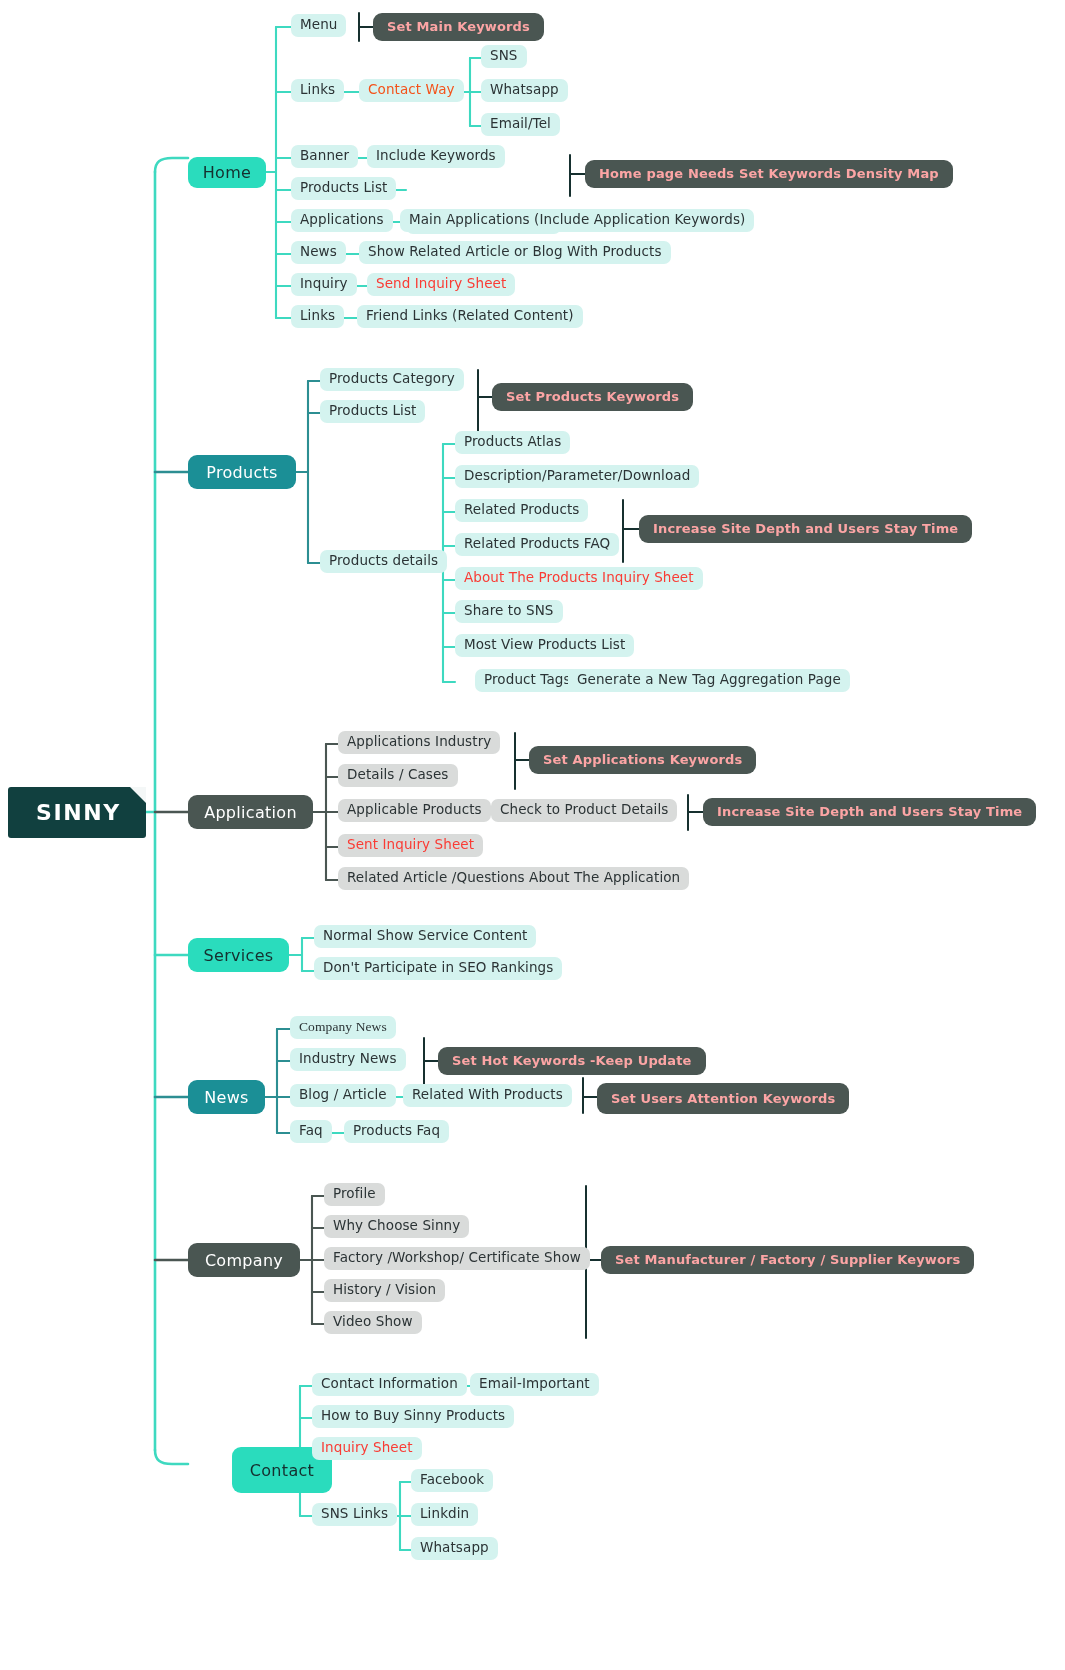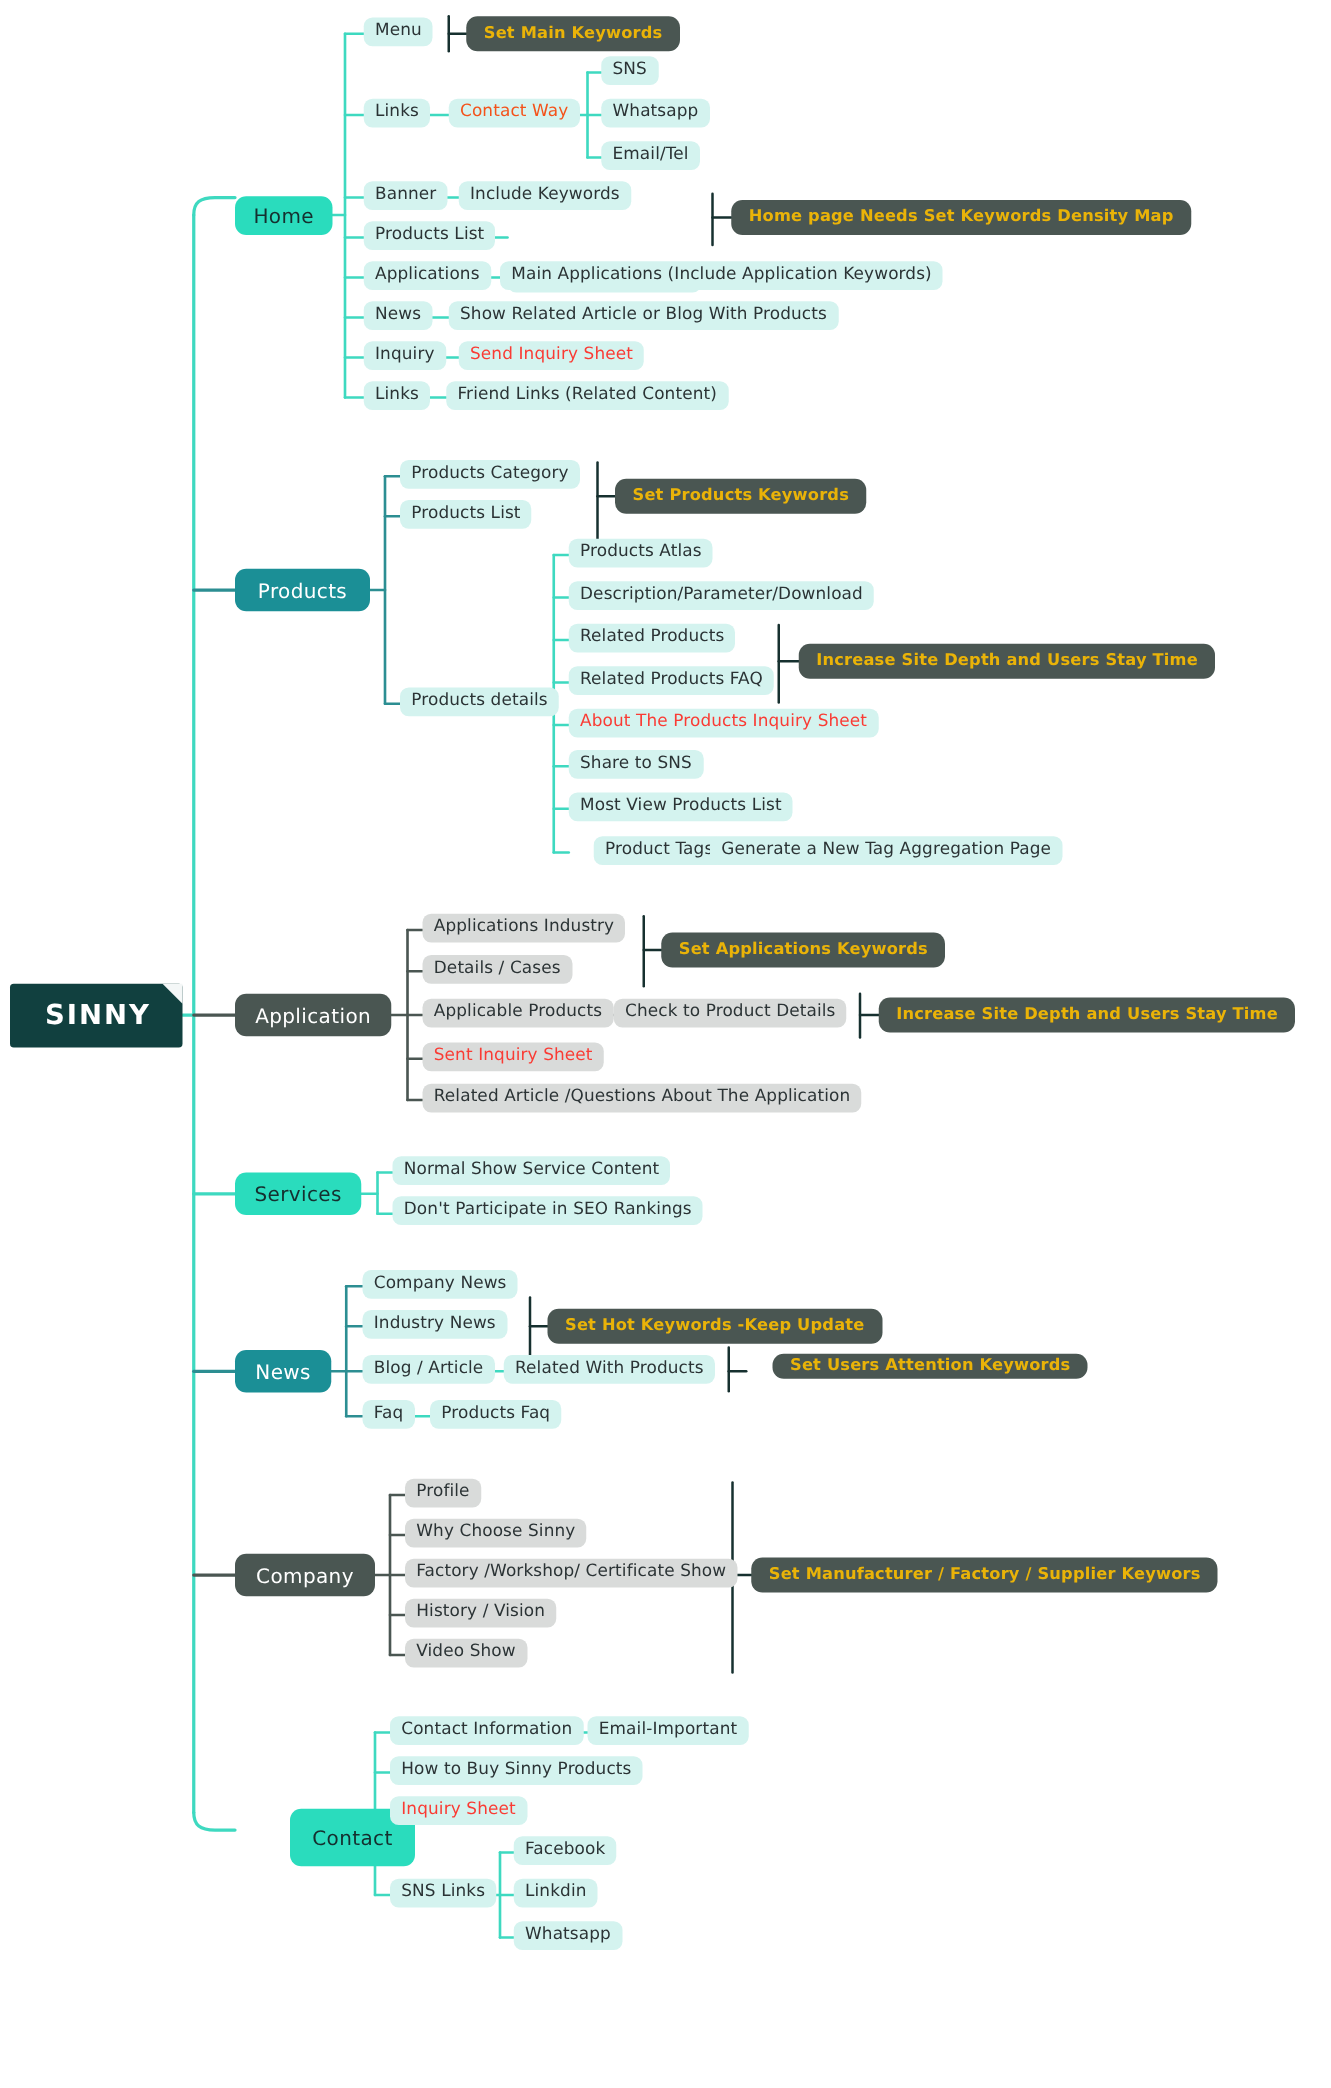--- a/index.html
+++ b/index.html
@@ -64,21 +64,21 @@
   .chip-mint{background:#d4f3ef;}
   .chip-gray{background:#d9dbda;}
 
   .txt-red{color:#fa3b34;}
   .txt-orange{color:#f4521a;}
 
   
   .anno{
     position:absolute;
     background:#4a5652;
-    color:#eab308;
+    color:#fca5a5;
     border-radius:9px;
     font-size:13px;
     font-weight:bold;
     letter-spacing:.15px;
     display:flex;align-items:center;justify-content:flex-end;
     padding:5px 14px 6px 14px;
     box-sizing:border-box;
     white-space:nowrap;
   }
 </style>
@@ -383,21 +383,21 @@
   <div class="node chip-mint" style="left:314px;top:925px;">
       <span>Normal Show Service Content</span>
     </div>
   <div class="node chip-mint" style="left:314px;top:957px;">
       <span>Don't Participate in SEO Rankings</span>
     </div>
 
   <div class="branch teal" style="left:188px;top:1080px;width:77px;height:34px;">
     <span>News</span>
   </div>
-  <div class="node chip-mint" style="left:290px;top:1016px;">
+  <div class="node chip-mint" style="left:290px;top:1016px;font-family:Liberation Serif, serif;">
       <span>Company News</span>
     </div>
   <div class="node chip-mint" style="left:290px;top:1048px;">
       <span>Industry News</span>
     </div>
   <div class="node chip-mint" style="left:290px;top:1084px;">
       <span>Blog / Article</span>
     </div>
   <div class="node chip-mint" style="left:403px;top:1084px;">
       <span>Related With Products</span>
@@ -405,21 +405,21 @@
   <div class="node chip-mint" style="left:290px;top:1120px;">
       <span>Faq</span>
     </div>
   <div class="node chip-mint" style="left:344px;top:1120px;">
       <span>Products  Faq</span>
     </div>
 
   <div class="anno" style="left:438px;top:1047px;height:28px;">
     <span>Set Hot Keywords -Keep  Update</span>
   </div>
-  <div class="anno" style="left:618px;top:1083px;height:20px;">
+  <div class="anno" style="left:597px;top:1083px;height:31px;">
     <span>Set Users Attention Keywords</span>
   </div>
 
   <div class="branch dark" style="left:188px;top:1243px;width:112px;height:34px;">
     <span>Company</span>
   </div>
   <div class="node chip-gray" style="left:324px;top:1183px;">
       <span>Profile</span>
     </div>
   <div class="node chip-gray" style="left:324px;top:1215px;">

